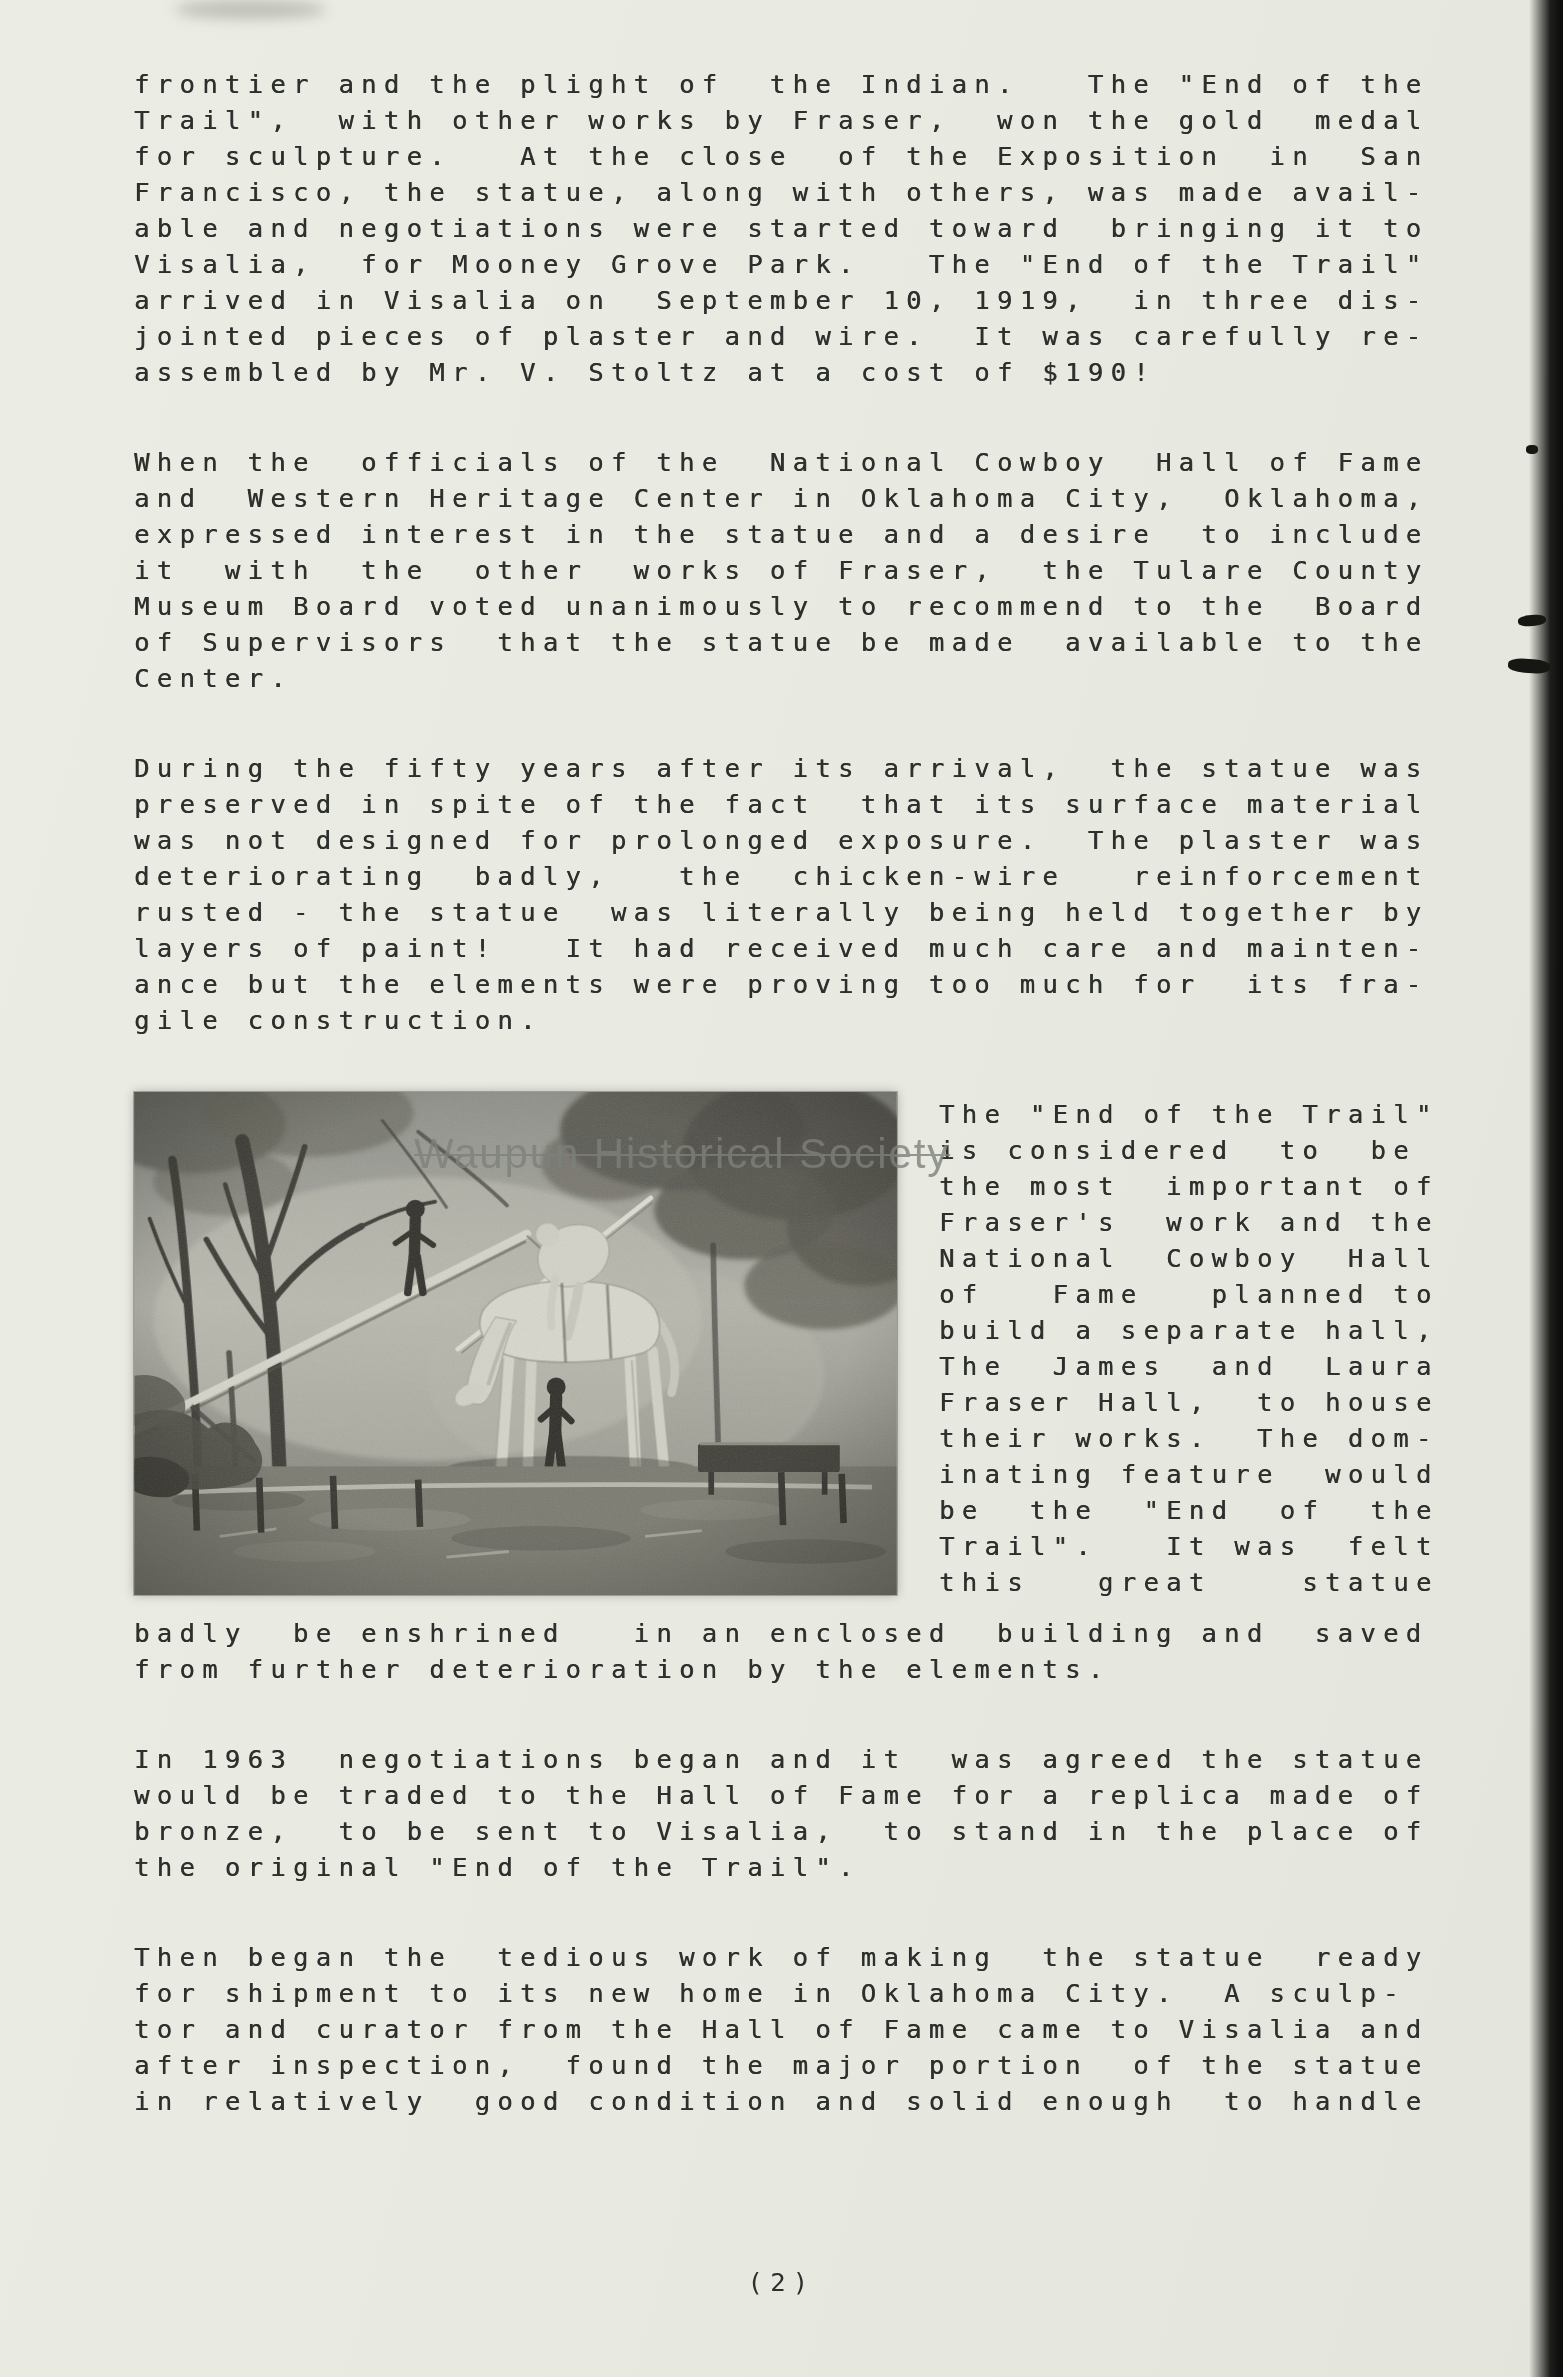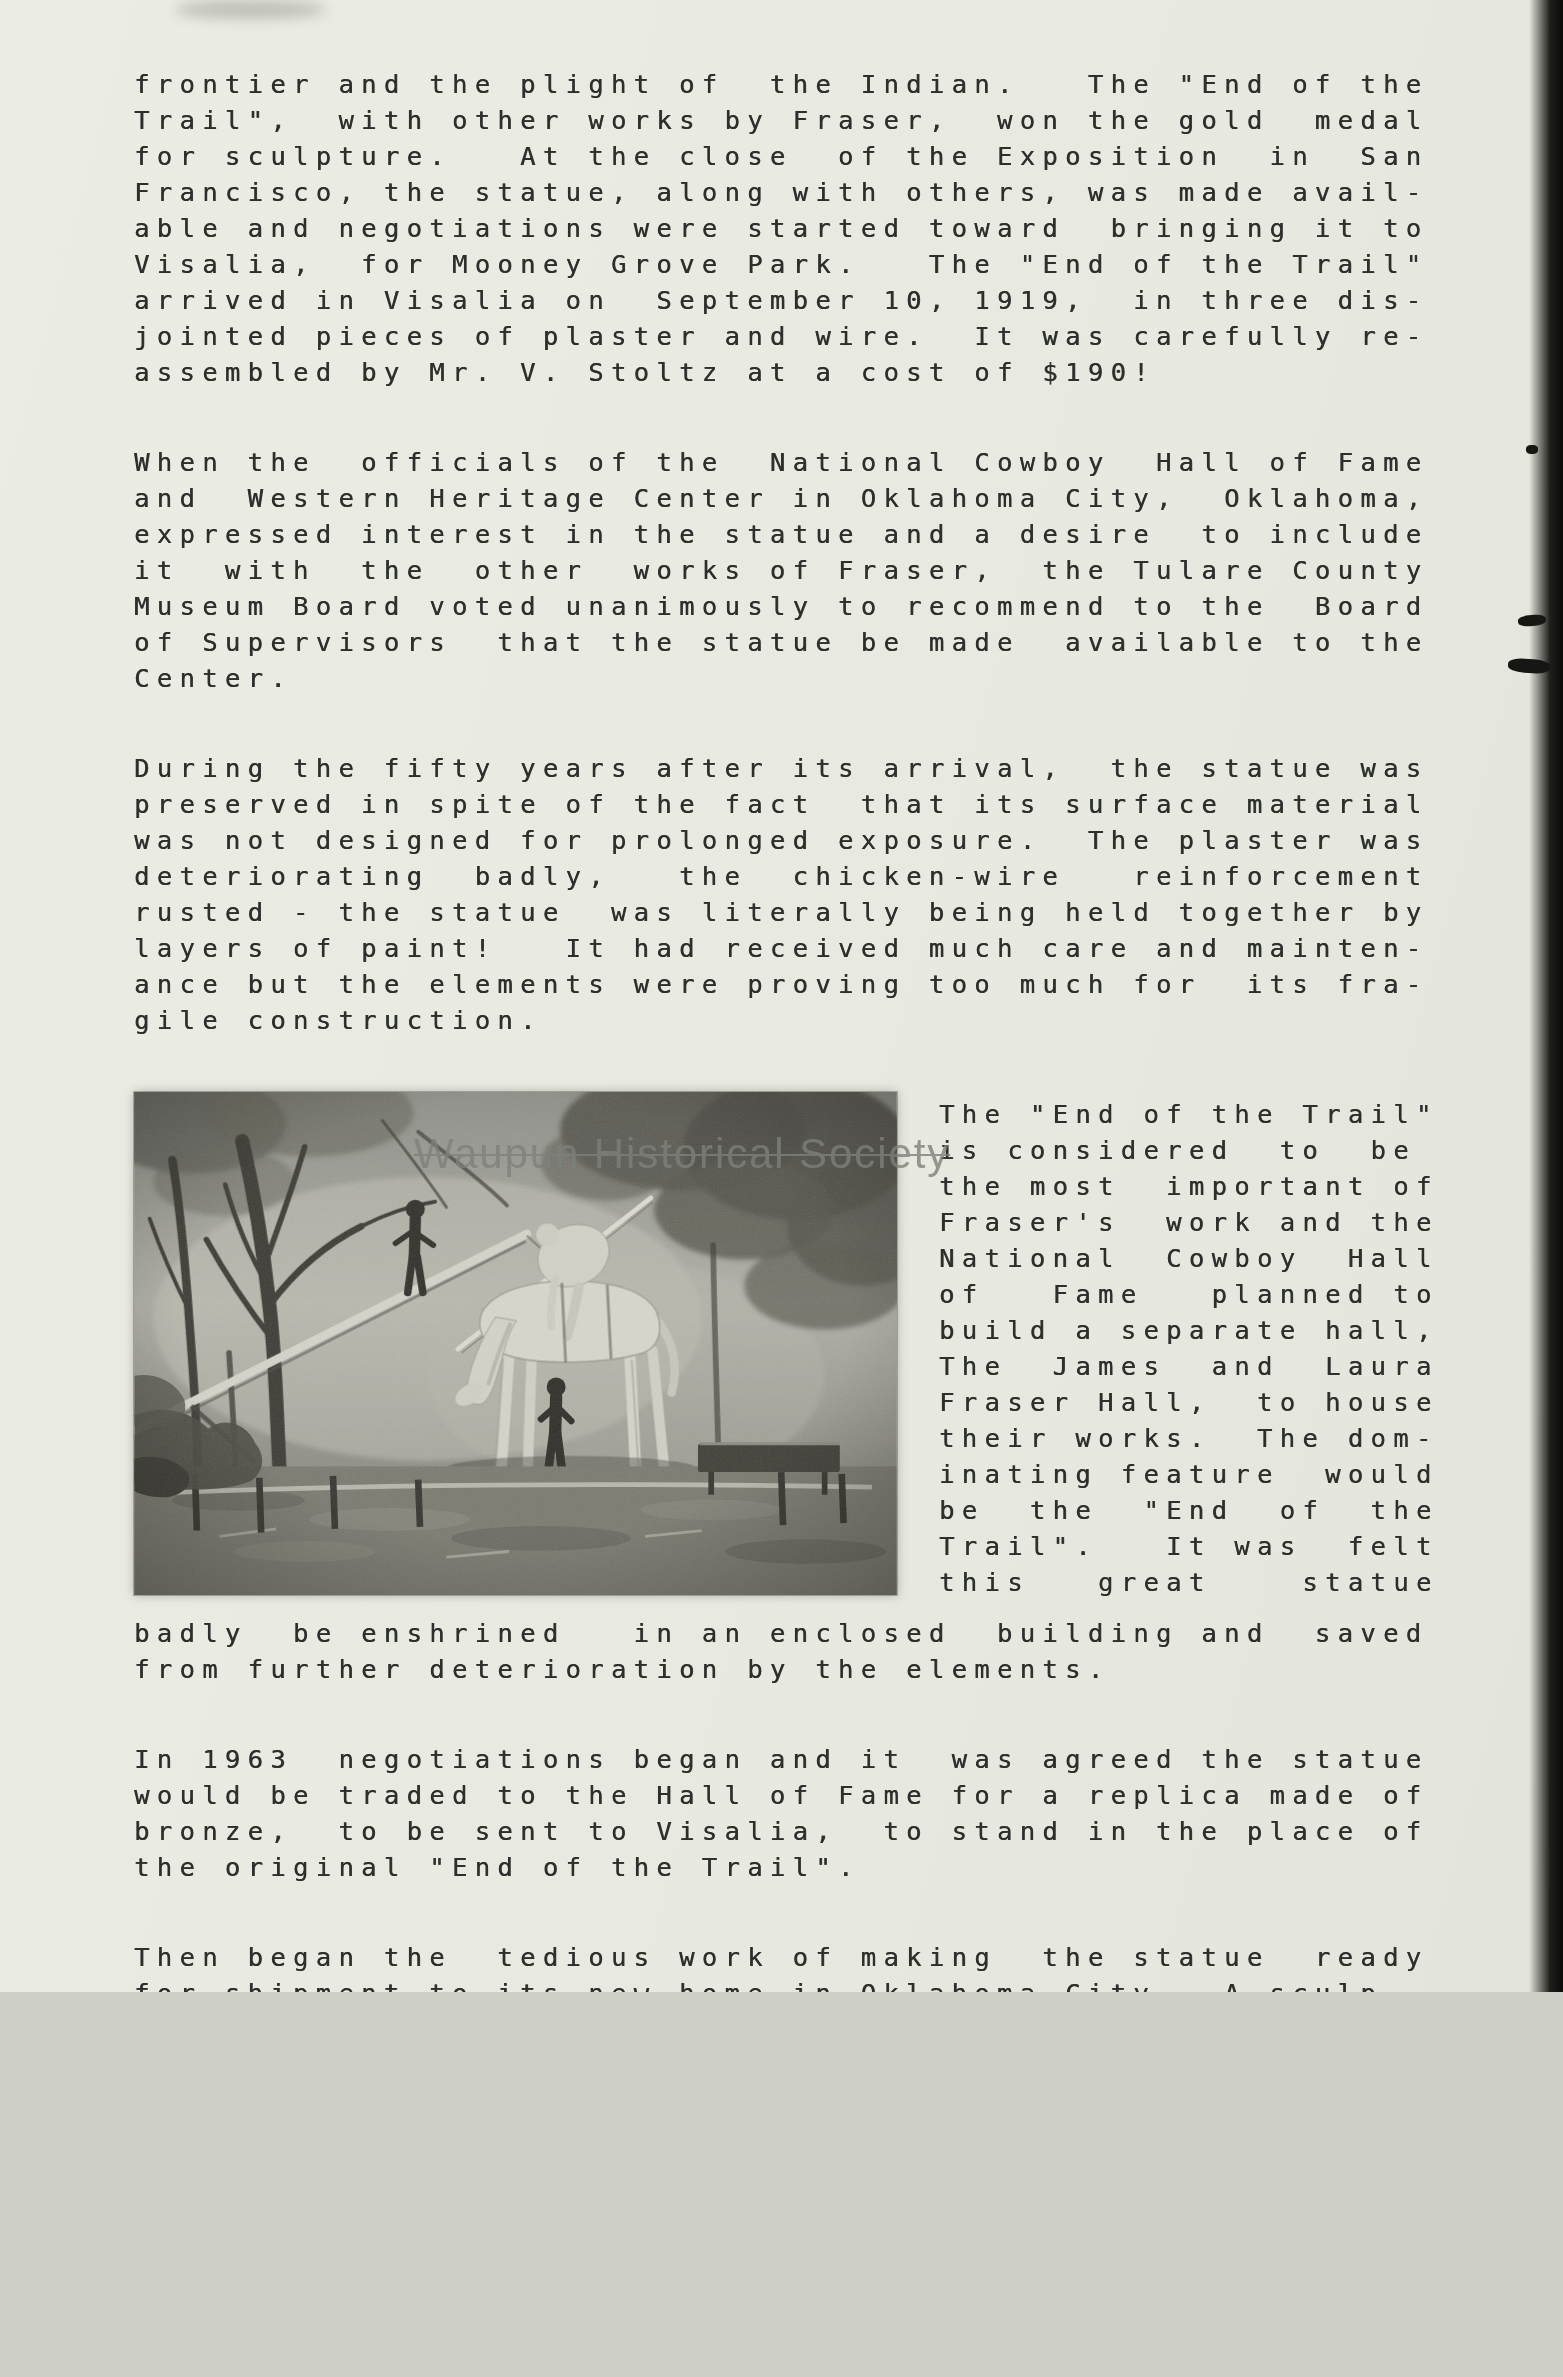--- a/index.html
+++ b/index.html
@@ -4,21 +4,21 @@
 <style>
   * { box-sizing: border-box; }
   html, body { margin: 0; padding: 0; }
   body {
     width: 1563px; height: 2377px;
     background: #cfd1c9;
     font-family: "DejaVu Sans Mono", monospace;
   }
   .page {
     position: relative;
-    width: 1563px; height: 1992px;
+    width: 1563px; height: 2377px;
     background: linear-gradient(105deg, #ebece4 0%, #e8eae1 55%, #e3e5dc 100%);
     overflow: hidden;
     color: #2c2f2c;
   }
   .content { position: absolute; left: 134px; top: 66px; width: 1344px; }
   .para {
     margin: 0 0 54px 0;
     font-family: "DejaVu Sans Mono", monospace;
     font-size: 25.6px;
     line-height: 36px;

